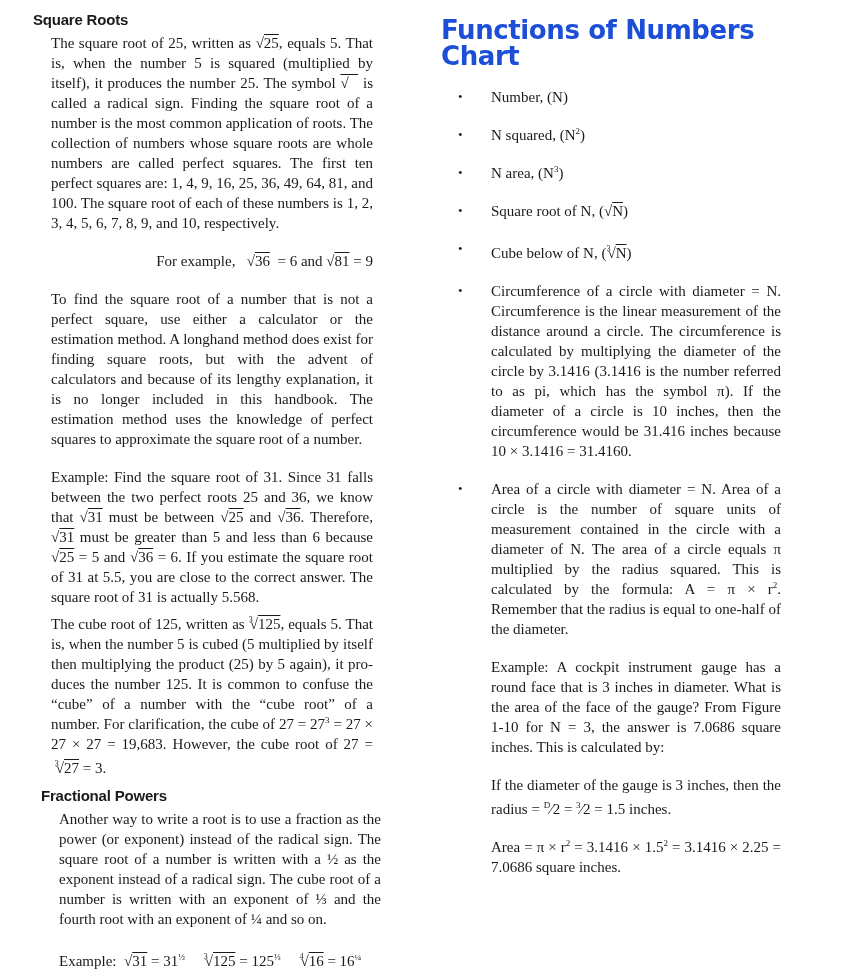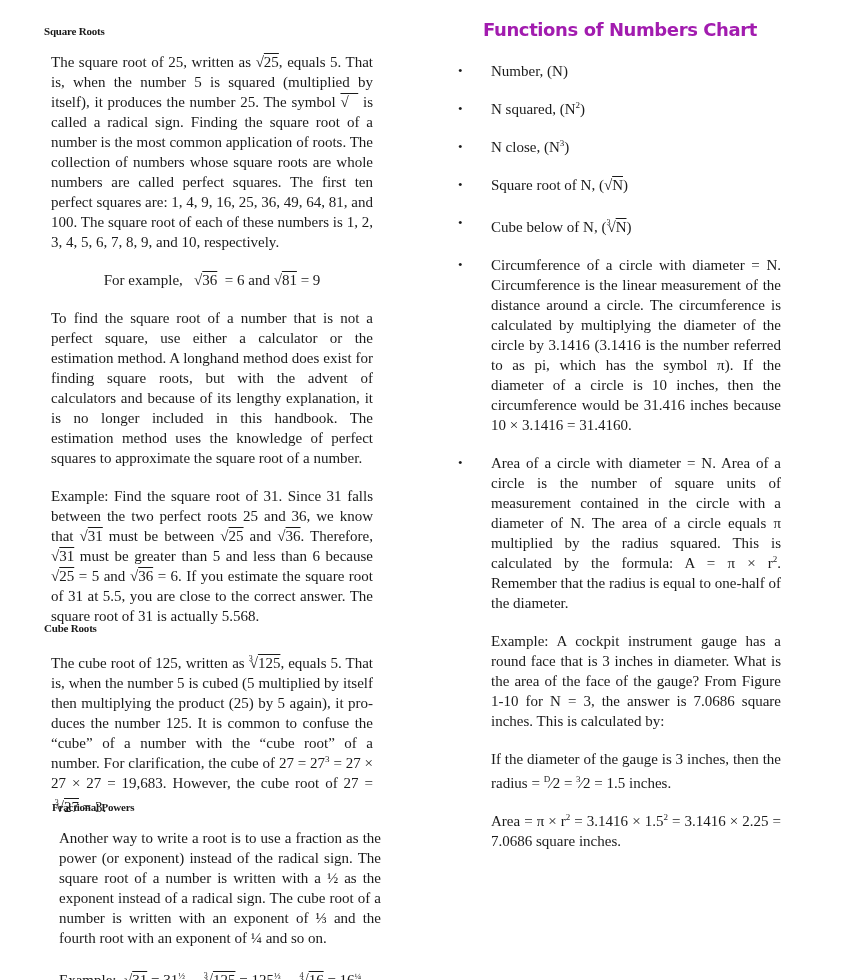--- a/index.html
+++ b/index.html
@@ -6,28 +6,28 @@
   body {
     width: 850px; height: 980px; position: relative; overflow: hidden;
     color: #1a1a1a;
     font-family: "Liberation Serif", "DejaVu Serif", serif;
   }
   .col { position: absolute; top: 0; }
   .col-left { left: 33px; width: 358px; }
   .col-right { left: 441px; width: 358px; }
 
   h2.sec {
-    font-family: Liberation Serif, serif;
-    font-weight: bold; font-size: 11px; margin: 11px; line-height: 20px;
+    font-family: Liberation Sans, sans-serif;
+    font-weight: bold; font-size: 15px; margin: 0; line-height: 20px;
     letter-spacing: -0.2px; color: #1a1a1a;
   }
   h1.title {
     font-family: "DejaVu Sans", "Liberation Sans", sans-serif;
-    font-weight: bold; font-size: 18px; margin: 0; line-height: 26px;
-    letter-spacing: -0.4px; color: #a21caf; text-align: center;
+    font-weight: bold; font-size: 26px; margin: 0; line-height: 26px;
+    letter-spacing: -0.4px; color: #1d4ed8;
   }
   p {
     margin: 18px; font-size: 15px; line-height: 20px; text-align: justify;
     hyphens: manual;
   }
   .rad { white-space: nowrap; }
   .rad .ol { text-decoration: overline; }
   .rad .idx { font-size: 8px; vertical-align: 7px; margin-right: -3px; }
   sup { font-size: 9px; line-height: 0; vertical-align: 6px; }
   .frac { font-size: 15px; }
@@ -43,29 +43,28 @@
 </style>
 </head>
 <body>
 
 <div class="col col-left">
 
   <section style="position:absolute; top:10px; left:0; width:358px;">
     <h2 class="sec">Square Roots</h2>
     <p style="margin-top:3px;"><span>The square root of 25, written as </span><span class="rad">√<span class="ol">25</span></span><span>, equals 5. That is, when the number 5 is squared (multiplied by itself), it produces the number 25. The symbol </span><span style="text-decoration:overline;">√&nbsp;&nbsp;</span><span> is called a radical sign. Finding the square root of a number is the most common application of roots. The collection of numbers whose square roots are whole numbers are called perfect squares. The first ten perfect squares are: 1, 4, 9, 16, 25, 36, 49, 64, 81, and 100. The square root of each of these numbers is 1, 2, 3, 4, 5, 6, 7, 8, 9, and 10, respectively.</span></p>
 
-    <p style="margin-top:12px; text-align:center;"><span>For example,</span>&nbsp;&nbsp;&nbsp;<span class="rad">√<span class="ol">36</span></span>&nbsp;<span> = 6 and </span><span class="rad">√<span class="ol">81</span></span><span> = 9</span></p>
+    <p style="margin-top:12px; text-align:right;"><span>For example,</span>&nbsp;&nbsp;&nbsp;<span class="rad">√<span class="ol">36</span></span>&nbsp;<span> = 6 and </span><span class="rad">√<span class="ol">81</span></span><span> = 9</span></p>
 
     <p style="margin-top:14px;">To find the square root of a number that is not a perfect square, use either a calculator or the estimation method. A longhand method does exist for finding square roots, but with the advent of calculators and because of its lengthy explanation, it is no longer included in this handbook. The estimation method uses the knowledge of perfect squares to approximate the square root of a number.</p>
 
     <p style="margin-top:14px;"><span>Example: Find the square root of 31. Since 31 falls between the two perfect roots 25 and 36, we know that </span><span class="rad">√<span class="ol">31</span></span><span> must be between </span><span class="rad">√<span class="ol">25</span></span><span> and </span><span class="rad">√<span class="ol">36</span></span><span>. Therefore, </span><span class="rad">√<span class="ol">31</span></span><span> must be greater than 5 and less than 6 because </span><span class="rad">√<span class="ol">25</span></span><span> = 5 and </span><span class="rad">√<span class="ol">36</span></span><span> = 6. If you estimate the square root of 31 at 5.5, you are close to the correct answer. The square root of 31 is actually 5.568.</span></p>
   </section>
 
   <section style="position:absolute; top:607px; left:0; width:358px;">
-    <h2 class="sec">Cube Roots</h2>
     <p style="margin-top:3px;"><span>The cube root of 125, written as </span><span class="rad"><span class="idx">3</span>√<span class="ol">125</span></span><span>, equals 5. That is, when the number 5 is cubed (5 multiplied by itself then multiplying the product (25) by 5 again), it pro-duces the number 125. It is common to confuse the “cube” of a number with the “cube root” of a number. For clarification, the cube of 27 = 27</span><sup>3</sup><span> = 27 × 27 × 27 = 19,683. However, the cube root of 27 = </span>&nbsp;<span class="rad"><span class="idx">3</span>√<span class="ol">27</span></span><span> = 3.</span></p>
   </section>
 
   <section style="position:absolute; top:786px; left:8px; width:358px;">
     <h2 class="sec">Fractional Powers</h2>
     <p style="margin-top:3px;"><span>Another way to write a root is to use a fraction as the power (or exponent) instead of the radical sign. The square root of a number is written with a </span><span class="frac">½</span><span> as the exponent instead of a radical sign. The cube root of a number is written with an exponent of </span><span class="frac">⅓</span><span> and the fourth root with an exponent of </span><span class="frac">¼</span><span> and so on.</span></p>
 
     <p style="margin-top:12px; text-align:left; white-space:nowrap;"><span>Example:</span>&nbsp;&nbsp;<span class="rad">√<span class="ol">31</span></span><span> = 31</span><span class="fsup">½</span>&nbsp;&nbsp;&nbsp;&nbsp;&nbsp;<span class="rad"><span class="idx">3</span>√<span class="ol">125</span></span><span> = 125</span><span class="fsup">⅓</span>&nbsp;&nbsp;&nbsp;&nbsp;&nbsp;<span class="rad"><span class="idx">4</span>√<span class="ol">16</span></span><span> = 16</span><span class="fsup">¼</span></p>
   </section>
 </div>
@@ -78,21 +77,21 @@
       <li style="margin-bottom:4px;">
         <span class="bullet">•</span>
         <p>Number, (N)</p>
       </li>
       <li style="margin-bottom:4px;">
         <span class="bullet">•</span>
         <p><span>N squared, (N</span><sup>2</sup><span>)</span></p>
       </li>
       <li style="margin-bottom:4px;">
         <span class="bullet">•</span>
-        <p><span>N close, (N</span><sup>3</sup><span>)</span></p>
+        <p><span>N area, (N</span><sup>3</sup><span>)</span></p>
       </li>
       <li style="margin-bottom:4px;">
         <span class="bullet">•</span>
         <p><span>Square root of N, (</span><span class="rad">√<span class="ol">N</span></span><span>)</span></p>
       </li>
       <li style="margin-bottom:4px;">
         <span class="bullet">•</span>
         <p><span>Cube below of N, (</span><span class="rad"><span class="idx">3</span>√<span class="ol">N</span></span><span>)</span></p>
       </li>
       <li style="margin-bottom:4px;">

